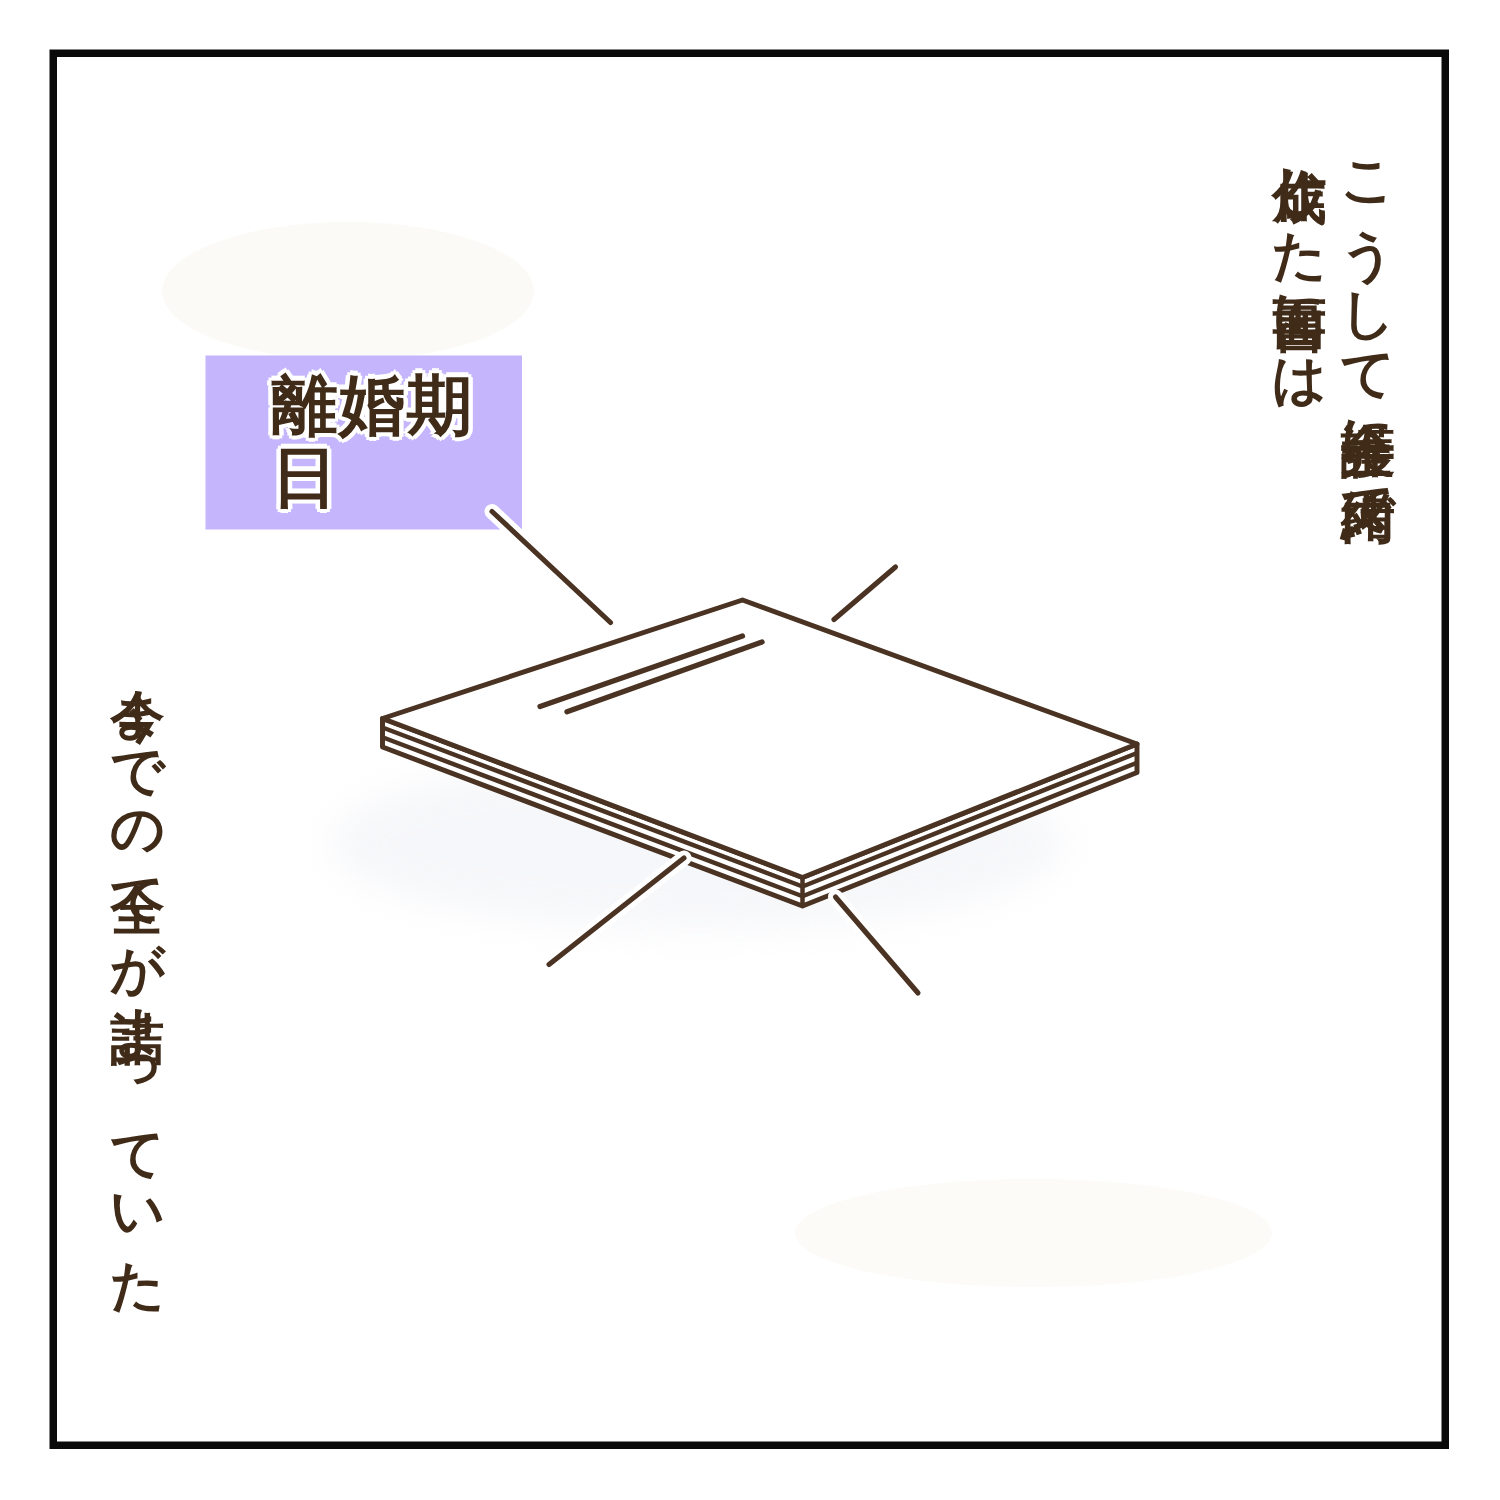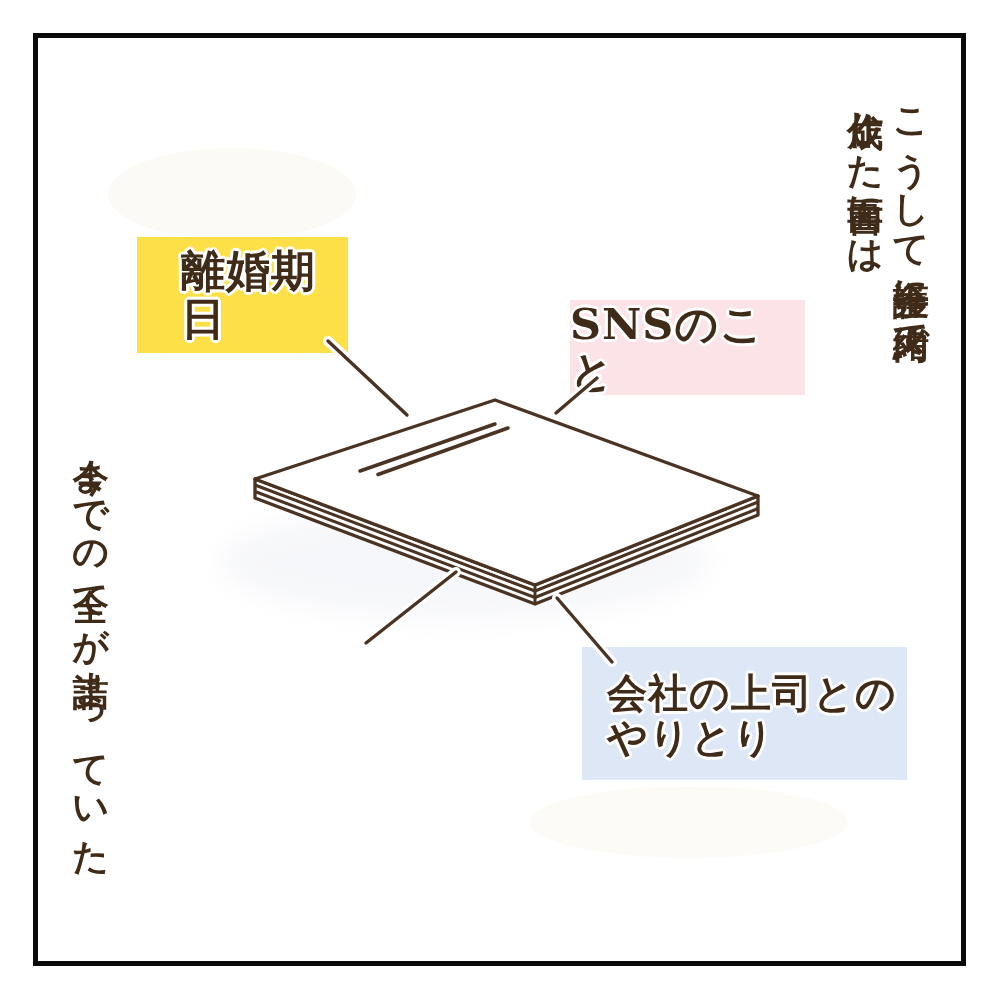--- a/index.html
+++ b/index.html
@@ -56,32 +56,26 @@
 </head>
 <body>
 
 <div class="canvas">
 
   <div class="frame"></div>
 
   <div class="blob blob-top"></div>
   <div class="blob blob-bottom"></div>
 
-  <div class="callout callout-divorce" style="background: #fde047; padding-left: 44px;">
+  <div class="callout callout-divorce" style="background: #c4b5fd; padding-left: 44px;">
     <span class="txt">離婚期日</span>
   </div>
 
-  <div class="callout callout-sns" style="background: rgb(251, 227, 232);">
-    <span class="txt">SNSのこと</span>
-  </div>
 
 
-  <div class="callout callout-boss" style="background: rgb(221, 231, 246);">
-    <span class="txt">会社の上司とのやりとり</span>
-  </div>
 
   <div class="v-text narration-right">
     <span style="display:block">こうして弁護士に内緒で</span>
     <span style="display:block">作成した書面には</span>
   </div>
 
   <div class="v-text narration-left">
     <span style="display:block">今までの全てが詰まっていた</span>
   </div>
 

